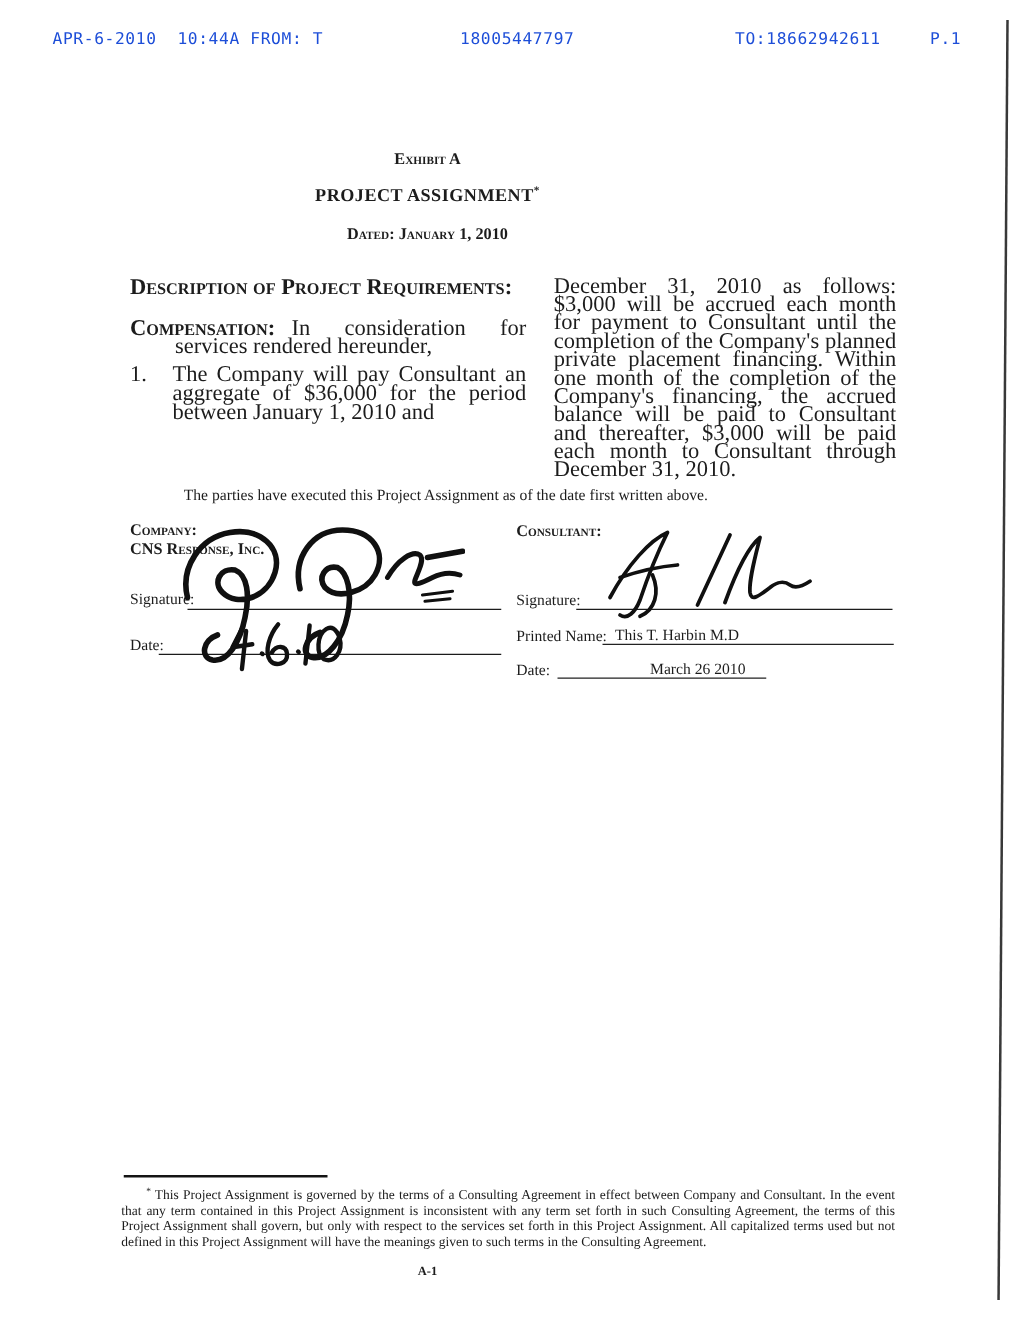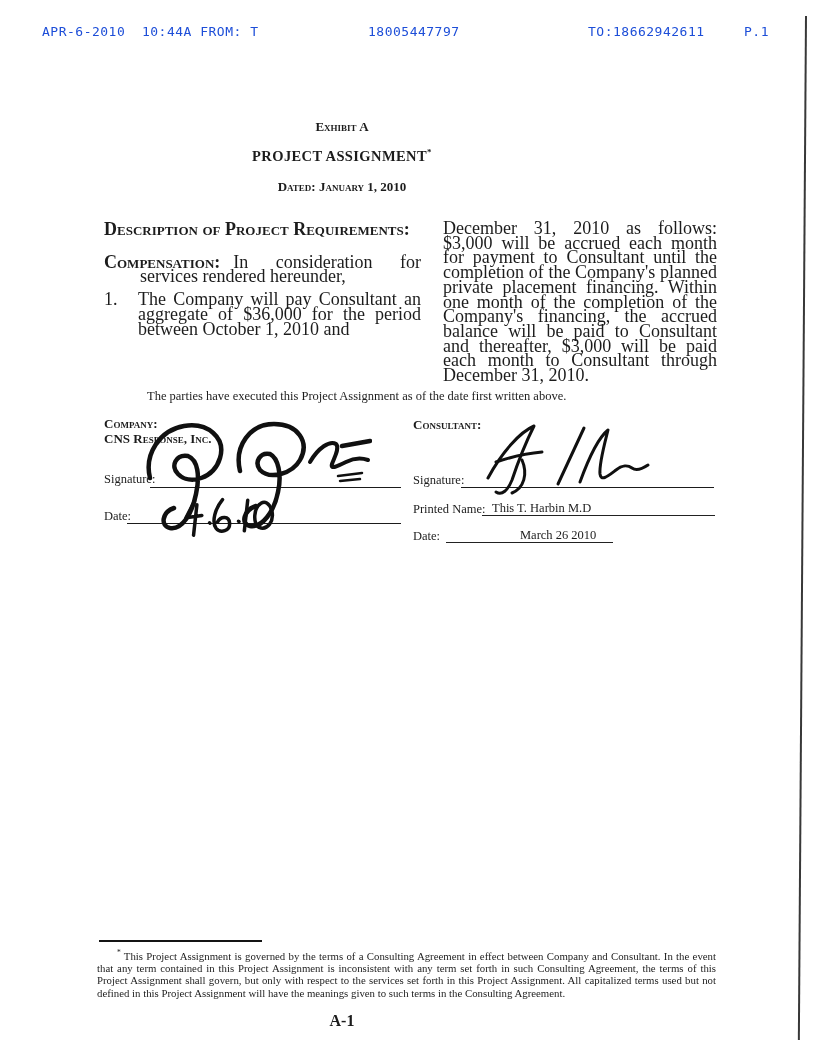--- a/index.html
+++ b/index.html
@@ -47,42 +47,42 @@
   .small { font-size:12.5px; }
   .sigline { border-top:1.4px solid #1b1b1b; height:0; }
   .hairline2 { border-top:1.3px solid #222; height:0; }
 
   svg.scrawl path { fill:none; stroke:#101010; stroke-linecap:round; stroke-linejoin:round; }
 
   
   .fndivider { left:99px; top:940px; width:163px; border-top:2px solid #141414; height:0; }
   .footnote { left:97px; top:947px; width:619px; font-size:10.8px; line-height:12.4px; text-align:justify; text-indent:20px; }
   .footnote sup { font-size:7.5px; }
-  .pageno { top:1012px; font-size:16px; }
+  .pageno { top:1012px; font-size:10px; }
 </style>
 </head>
 <body>
 
 <div class="abs fax" style="left:42px; top:24px;">APR-6-2010  10:44A FROM: T</div>
 <div class="abs fax" style="left:368px; top:24px;">18005447797</div>
 <div class="abs fax" style="left:540px; top:24px;margin-left:48px;">TO:18662942611</div>
 <div class="abs fax" style="left:744px; top:24px;">P.1</div>
 
 <div class="abs scanline"></div>
 
 <div class="abs center exhibit sc b">Exhibit A</div>
 <div class="abs center maintitle b"><span>PROJECT ASSIGNMENT</span><sup>*</sup></div>
 <div class="abs center dated sc b">Dated: January 1, 2010</div>
 
 <div class="abs col leftcol">
   <div class="sc b">Description of Project Requirements:</div>
   <p class="hang"><span class="sc b">Compensation:</span><span class="gap"></span><span>In consideration for services rendered hereunder,</span></p>
   <div class="item">
     <span class="num">1.</span>
-    <div class="itext">The Company will pay Consultant an aggregate of $36,000 for the period between October 1, 2010 and</div>
+    <div class="itext">The Company will pay Consultant an aggregate of $36,000 for the period between January 1, 2010 and</div>
   </div>
 </div>
 
 <div class="abs col rightcol">December 31, 2010 as follows:  $3,000 will be accrued each month for payment to Consultant until the completion of the Company's planned private placement financing. Within one month of the completion of the Company's financing, the accrued balance will be paid to Consultant and thereafter, $3,000 will be paid each month to Consultant through December 31, 2010.</div>
 
 <div class="abs execline">The parties have executed this Project Assignment as of the date first written above.</div>
 
 <div class="abs lbl sc b" style="left:104px; top:416px;">Company:</div>
 <div class="abs lbl sc b" style="left:104px; top:431px;">CNS Response, Inc.</div>
 

